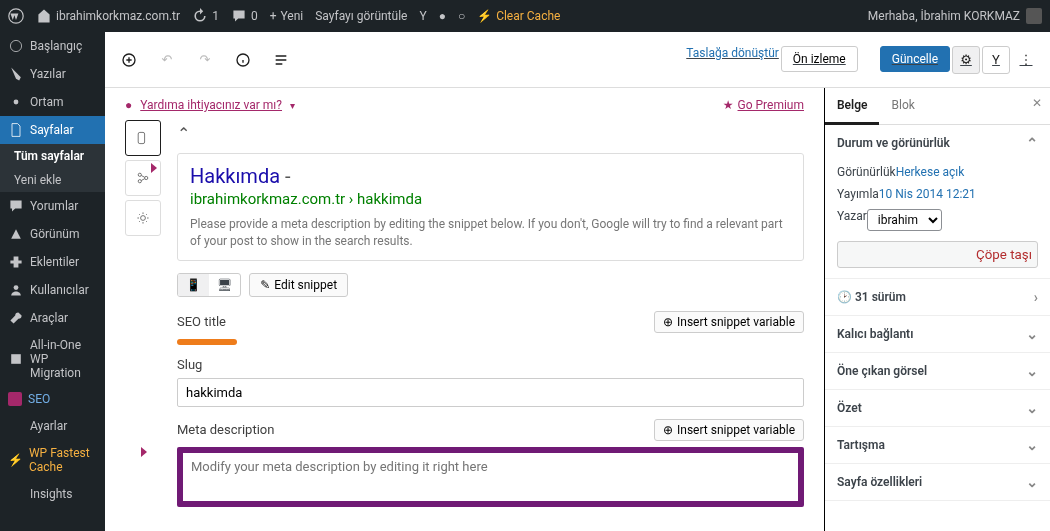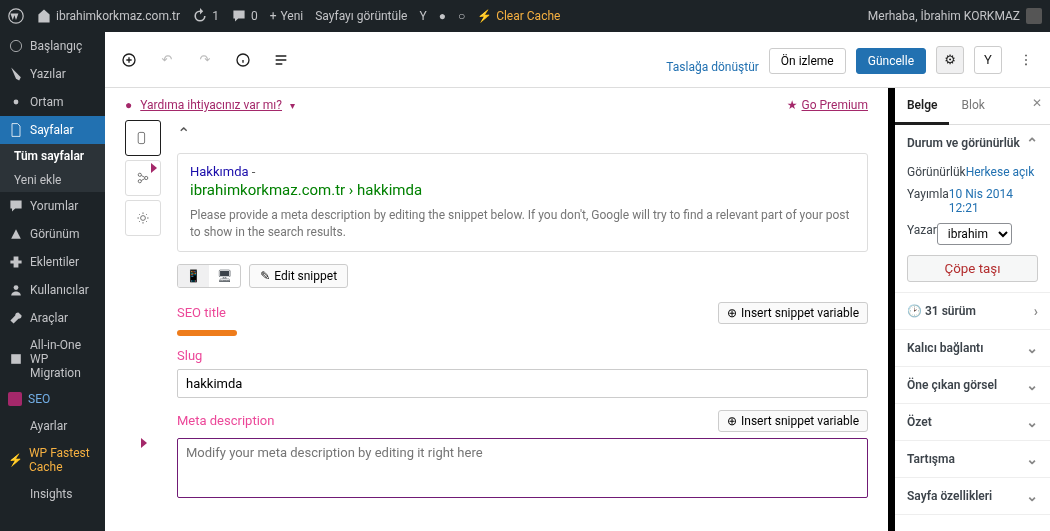--- a/index.html
+++ b/index.html
@@ -14,66 +14,66 @@
 .side-item{display:flex;align-items:center;padding:6px 8px;gap:6px;color:#c3c4c7;}
 .side-item.active{background:#2271b1;color:#fff;position:relative;}
 .side-item.active::after{content:'';position:absolute;right:-6px;top:50%;transform:translateY(-50%);border:6px solid transparent;border-left-color:#2271b1;}
 .side-sub{padding:5px 8px 5px 14px;background:#2c3338;font-size:12px;color:#c3c4c7;}
 .side-sub.sel{color:#fff;font-weight:600;}
 .side-item.current{color:#72aee6;}
 .side-icon{width:16px;height:16px;flex-shrink:0;}
 .content{flex:1;display:flex;flex-direction:column;background:#fff;}
 .topbar{height:56px;border-bottom:1px solid #ddd;display:flex;align-items:center;padding:0 10px;gap:10px;}
 .icon-btn{width:28px;height:28px;display:flex;align-items:center;justify-content:center;cursor:pointer;color:#1e1e1e;}
-.topbar-right{margin-left:auto;display:flex;align-items:flex-end;gap:10px;}
+.topbar-right{margin-left:auto;display:flex;align-items:flex-start;gap:2px;text-decoration:underline;}
 .link-btn{color:#2271b1;font-size:12px;cursor:pointer;}
 .btn{padding:5px 11px;border:1px solid #ccc;border-radius:3px;background:#fff;font-size:12px;cursor:pointer;}
-.btn-primary{background:#2271b1;color:#fff;border-color:#2271b1;}
+.btn-primary{background:#2271b1;color:#fff;border-color:#2271b1;margin-left:20px;}
 .body-row{flex:1;display:flex;overflow:hidden;}
 .editor{flex:1;overflow-y:auto;padding:10px 20px;}
 .help-row{display:flex;align-items:center;gap:8px;margin-bottom:8px;font-size:12px;}
 .help-link{color:#a4286a;text-decoration:underline;}
 .help-arrow{color:#a4286a;font-size:10px;}
 .premium{margin-left:auto;color:#a4286a;display:flex;align-items:center;gap:4px;}
 .yoast-wrap{display:flex;gap:12px;}
 .yoast-tabs{width:40px;display:flex;flex-direction:column;gap:4px;}
 .yoast-tab{width:36px;height:36px;border:1px solid #ddd;border-radius:3px;display:flex;align-items:center;justify-content:center;background:#fff;}
 .yoast-tab.active{border-color:#1e1e1e;}
 .yoast-panel{flex:1;}
 .panel-head{display:flex;align-items:center;justify-content:space-between;font-size:16px;color:#555;padding:4px 0 10px;}
 .preview-box{border:1px solid #ddd;border-radius:3px;padding:10px 12px;margin-bottom:12px;}
-.preview-title{color:#1a0dab;font-size:13px;margin-bottom:2px;}
+.preview-title{color:#1a0dab;font-size:20px;margin-bottom:2px;}
 .preview-url{color:#008000;font-size:15px;margin-bottom:8px;}
 .preview-desc{color:#767676;font-size:12px;line-height:1.4;}
 .device-row{display:flex;align-items:center;gap:8px;margin-bottom:14px;}
 .device-toggle{display:flex;border:1px solid #ccc;border-radius:3px;overflow:hidden;}
 .device-toggle span{padding:4px 8px;font-size:12px;}
 .device-toggle span.active{background:#f0f0f1;}
 .edit-snippet{display:flex;align-items:center;gap:4px;padding:4px 10px;border:1px solid #ccc;border-radius:3px;font-size:12px;background:#fafafa;}
 .field-row{margin-bottom:12px;}
 .field-head{display:flex;justify-content:space-between;align-items:center;margin-bottom:6px;}
-.field-label{font-size:13px;color:#ec4899;}
+.field-label{font-size:13px;color:#404040;}
 .insert-btn{display:flex;align-items:center;gap:4px;font-size:12px;padding:3px 8px;border:1px solid #ccc;border-radius:3px;background:#fafafa;}
 .pills{display:flex;gap:6px;margin-bottom:4px;}
 .pill{background:#a4286a;color:#fff;padding:3px 12px;border-radius:12px;font-size:12px;}
 .bar{height:6px;background:#ee7c1b;width:60px;border-radius:3px;}
 .text-input{width:100%;padding:6px 8px;border:1px solid #ccc;border-radius:2px;font-size:13px;}
-.textarea{width:100%;height:60px;padding:6px 8px;border:1px solid #701a75;border-radius:2px;font-size:13px;color:#888;resize:none;}
-.inspector{width:162px;border-left:7px solid #000000;background:#fff;font-size:12px;overflow-y:auto;}
+.textarea{width:100%;height:60px;padding:6px 8px;border:6px solid #701a75;border-radius:2px;font-size:13px;color:#888;resize:none;}
+.inspector{width:226px;border-left:1px solid #000000;background:#fff;font-size:12px;overflow-y:auto;}
 .insp-tabs{display:flex;border-bottom:1px solid #ddd;position:relative;}
 .insp-tab{padding:10px 12px;color:#777;}
 .insp-tab.active{color:#1e1e1e;font-weight:600;border-bottom:3px solid #1e1e1e;margin-bottom:-1px;}
 .insp-close{position:absolute;right:8px;top:8px;color:#888;}
 .insp-section{border-bottom:1px solid #eee;}
 .insp-head{display:flex;justify-content:space-between;align-items:center;padding:10px 12px;font-weight:600;}
 .insp-body{padding:0 12px 10px;}
 .insp-row{display:flex;justify-content:flex-start;padding:4px 0;font-size:12px;}
 .insp-link{color:#2271b1;}
 .insp-select{padding:2px 6px;border:1px solid #8c8f94;border-radius:3px;background:#fff;font-size:12px;}
-.trash-btn{width:100%;padding:5px;border:1px solid #ccc;border-radius:3px;background:#f6f7f7;color:#b32d2e;margin-top:6px;}
+.trash-btn{width:100%;padding:5px;border:1px solid #ccc;border-radius:3px;background:#f6f7f7;color:#b32d2e;margin-top:6px;text-align:right;}
 .toggle-arrow{color:#888;font-size:14px;}
 .tri{width:0;height:0;border-top:5px solid transparent;border-bottom:5px solid transparent;border-left:6px solid #a4286a;display:inline-block;margin-left:-18px;margin-right:4px;}
 svg{width:16px;height:16px;}
 </style>
 </head>
 <body>
 
 <div class="adminbar">
   <div class="adminbar-left">
     <span class="adminbar-item">

